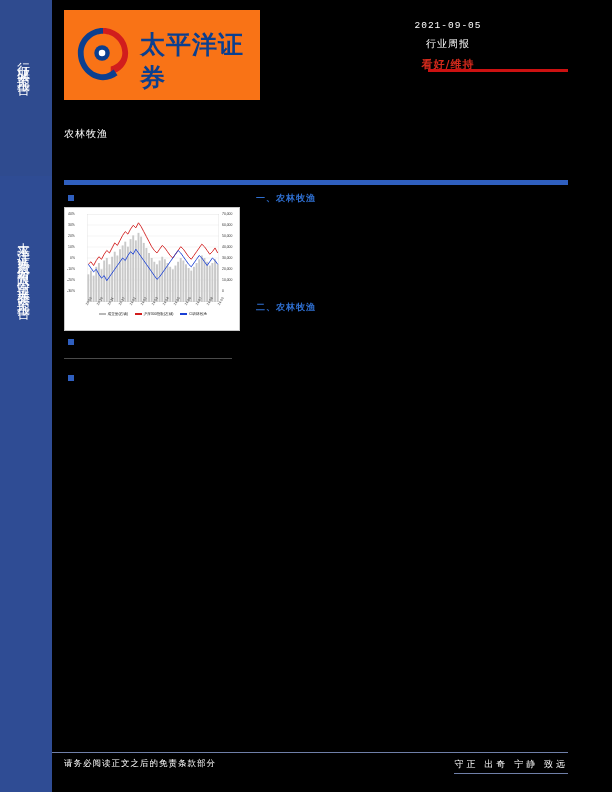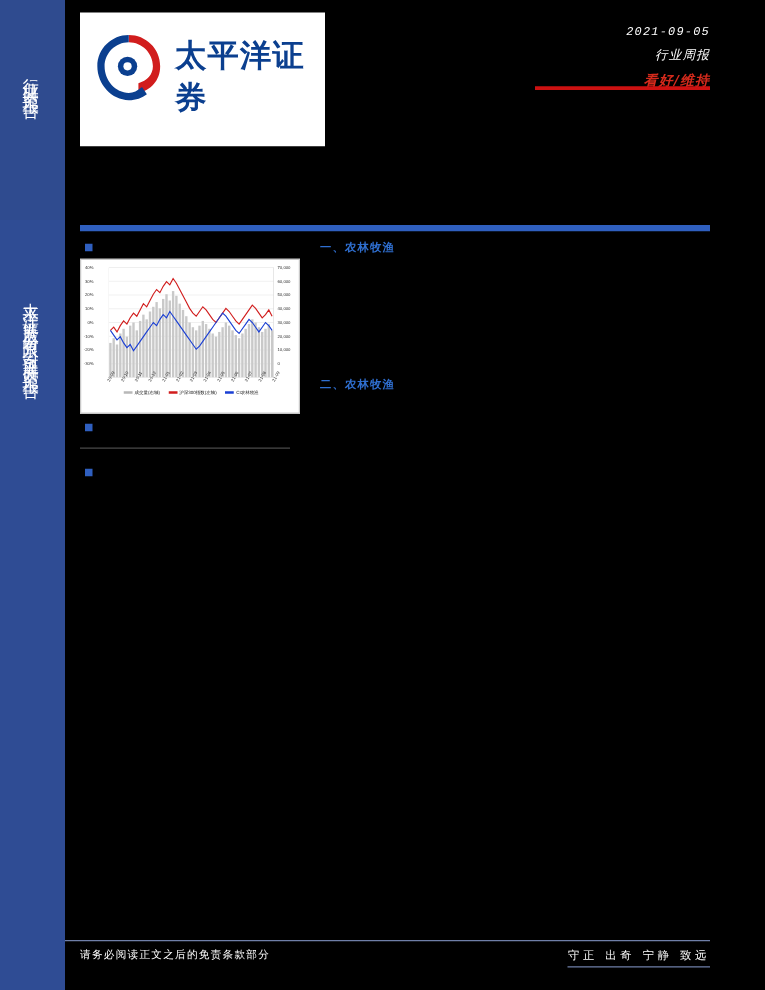--- a/index.html
+++ b/index.html
@@ -62,22 +62,22 @@
     font-size: 13px;
     line-height: 14px;
   }
 
   
   .logo-box {
     position: absolute;
     left: 64px;
     top: 10px;
     width: 196px;
-    height: 107px;
-    background: #ffffff;
+    height: 90px;
+    background: #f97316;
     overflow: hidden;
   }
   .logo-mark {
     position: absolute;
     left: 10px;
     top: 16px;
     width: 58px;
     height: 58px;
   }
   .logo-cn {
@@ -98,23 +98,22 @@
     font-size: 10.5px;
     font-weight: bold;
     color: #0b3f8f;
     letter-spacing: 1.6px;
   }
 
   .hdr-right {
     position: absolute;
     right: 44px;
     top: 20px;
-    text-align: right;
+    text-align: center;
     width: 240px;
-    font-style: italic;
   }
   .hdr-date {
     font-family: "Liberation Mono", monospace;
     font-size: 9.5px;
     color: #ffffff;
     letter-spacing: 1px;
   }
   .hdr-type {
     margin-top: 6px;
     font-family: "DejaVu Serif", serif;
@@ -135,23 +134,23 @@
     right: 44px;
     top: 69px;
     width: 140px;
     height: 2.5px;
     background: #cc1111;
   }
 
   .sector-label {
     position: absolute;
     left: 64px;
-    top: 101px;
+    top: 127px;
     font-family: Liberation Sans, sans-serif;
-    font-size: 14px;
+    font-size: 10px;
     color: #ffffff;
     letter-spacing: 1px;
   }
 
   
   .blue-bar {
     position: absolute;
     left: 64px;
     top: 180px;
     width: 504px;

